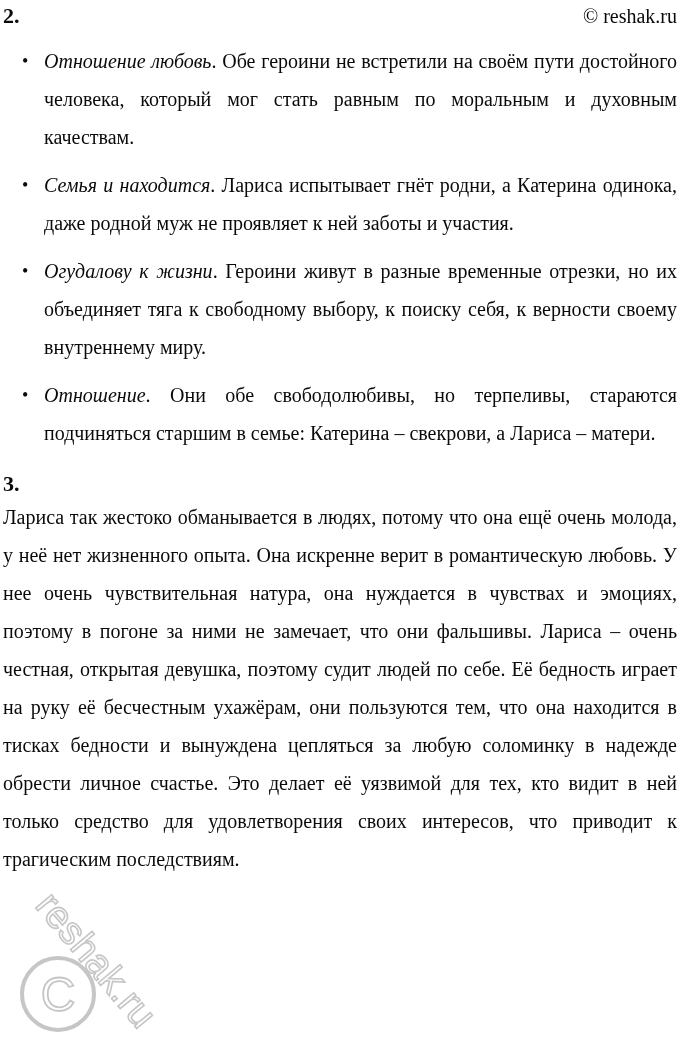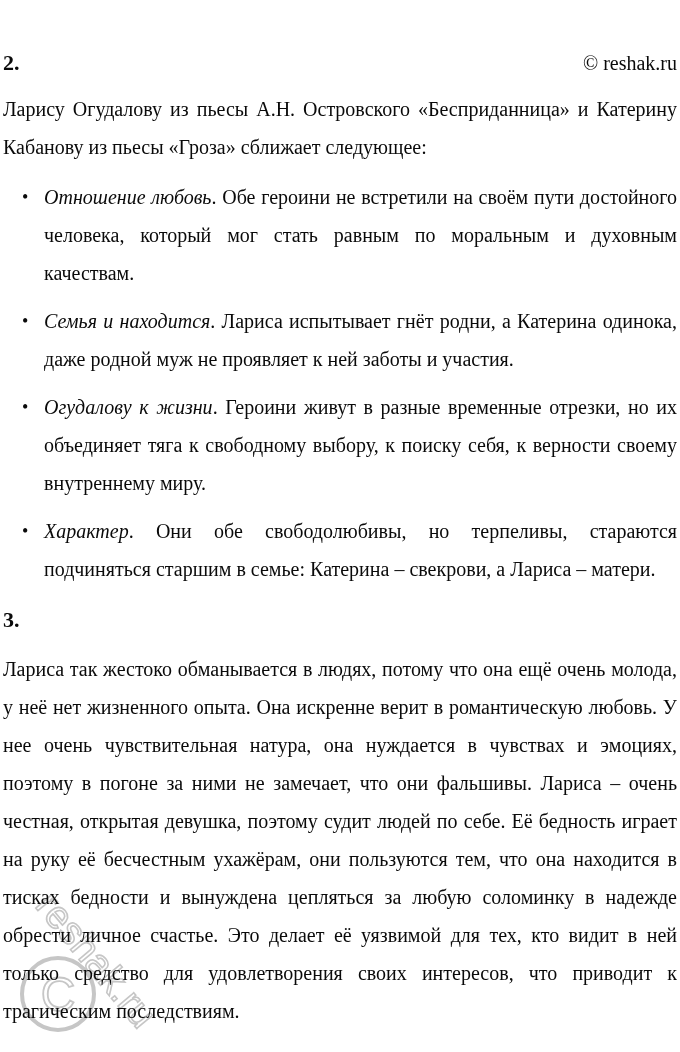--- a/index.html
+++ b/index.html
@@ -39,32 +39,31 @@
     font-size: 22px;
   }
   .section-number-2 {
     font-weight: bold;
     font-size: 22px;
     line-height: 28px;
     margin: 18px 0 0 0;
   }
   .copyright {
     font-size: 20px;
-    margin-top: 47px;
   }
   p.body-text {
     margin: 0;
     text-align: justify;
     line-height: 38px;
   }
   p.intro {
     margin-top: 13px;
   }
   p.answer {
-    margin-top: 16px;
+    margin-top: 0;
   }
   ul.points {
     list-style: none;
     margin: 12px 0 0 0;
     padding: 0;
   }
   ul.points li {
     position: relative;
     padding-left: 41px;
     text-align: justify;
@@ -96,38 +95,37 @@
   </svg>
 </div>
 
 <div class="content">
 
   <div class="header-row">
     <span class="section-number">2.</span>
     <span class="copyright">© reshak.ru</span>
   </div>
 
-  <p class="body-text intro">Ларису Огудалову из пьесы А.Н. Островского «Бесприданница» и Катерину Кабанову из пьесы «Гроза» сближает следующее:</p>
 
   <ul class="points">
     <li>
       <span class="marker">•</span>
       <span class="lead-in">Отношение любовь</span><span>. Обе героини не встретили на своём пути достойного человека, который мог стать равным по моральным и духовным качествам.</span>
     </li>
     <li>
       <span class="marker">•</span>
       <span class="lead-in">Семья и находится</span><span>. Лариса испытывает гнёт родни, а Катерина одинока, даже родной муж не проявляет к ней заботы и участия.</span>
     </li>
     <li>
       <span class="marker">•</span>
       <span class="lead-in">Огудалову к жизни</span><span>. Героини живут в разные временные отрезки, но их объединяет тяга к свободному выбору, к поиску себя, к верности своему внутреннему миру.</span>
     </li>
     <li>
       <span class="marker">•</span>
-      <span class="lead-in">Характер</span><span>. Они обе свободолюбивы, но терпеливы, стараются подчиняться старшим в семье: Катерина – свекрови, а Лариса – матери.</span>
+      <span class="lead-in">Отношение</span><span>. Они обе свободолюбивы, но терпеливы, стараются подчиняться старшим в семье: Катерина – свекрови, а Лариса – матери.</span>
     </li>
   </ul>
 
   <p class="section-number-2">3.</p>
 
   <p class="body-text answer">Лариса так жестоко обманывается в людях, потому что она ещё очень молода, у неё нет жизненного опыта. Она искренне верит в романтическую любовь. У нее очень чувствительная натура, она нуждается в чувствах и эмоциях, поэтому в погоне за ними не замечает, что они фальшивы. Лариса – очень честная, открытая девушка, поэтому судит людей по себе. Её бедность играет на руку её бесчестным ухажёрам, они пользуются тем, что она находится в тисках бедности и вынуждена цепляться за любую соломинку в надежде обрести личное счастье. Это делает её уязвимой для тех, кто видит в ней только средство для удовлетворения своих интересов, что приводит к трагическим последствиям.</p>
 
 </div>
 
 </body></html>

